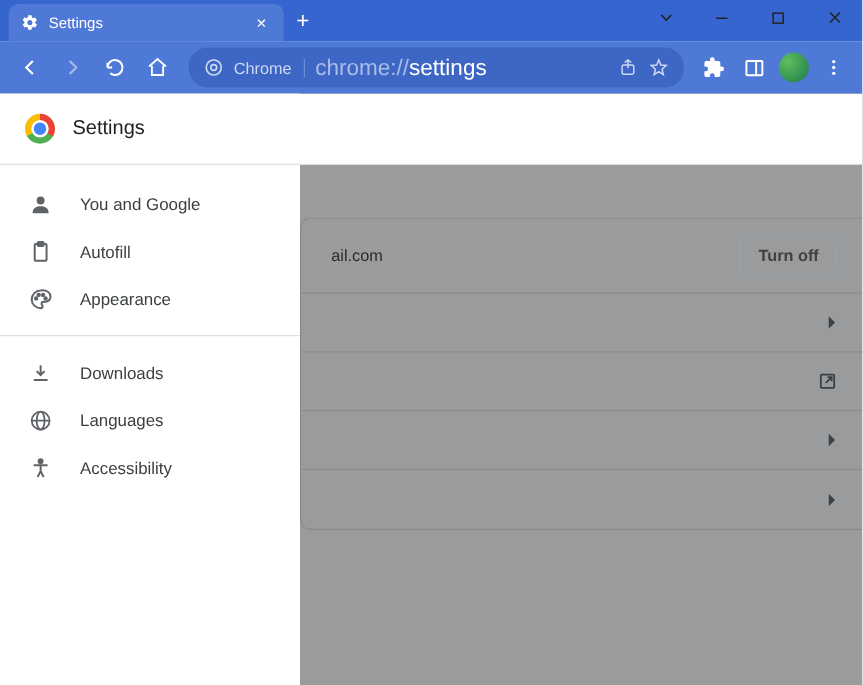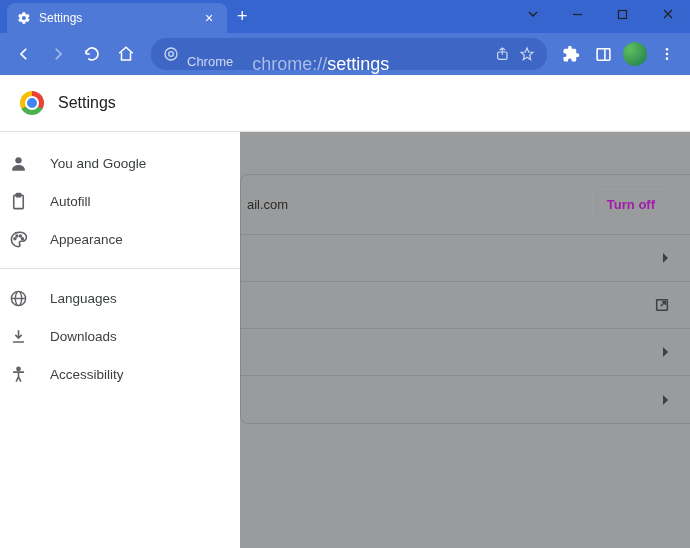--- a/index.html
+++ b/index.html
@@ -12,21 +12,21 @@
     .tab-title { color: #fff; font-size: 12px; flex: 1; }
     .tab-close { color: #fff; font-size: 14px; cursor: pointer; width: 16px; text-align: center; }
     .new-tab { color: #fff; font-size: 18px; margin-left: 10px; margin-bottom: 6px; cursor: pointer; }
     .win-controls { position: absolute; right: 0; top: 0; display: flex; gap: 0; }
     .win-btn { width: 45px; height: 28px; display: flex; align-items: center; justify-content: center; color: #222; cursor: pointer; }
     
     
     .toolbar { height: 42px; background: #4f79d6; display: flex; align-items: center; padding: 0 10px; gap: 6px; }
     .nav-btn { width: 28px; height: 28px; display: flex; align-items: center; justify-content: center; color: #fff; cursor: pointer; border-radius: 50%; }
     .nav-btn.disabled { opacity: 0.5; }
-    .addrbar { flex: 1; height: 30px; background: #3e66c5; border-radius: 15px; display: flex; padding: 16px 12px; gap: 8px; margin: 0 5px; }
+    .addrbar { flex: 1; height: 30px; background: #3e66c5; border-radius: 15px; display: flex; align-items: center; padding: 16px 12px; gap: 8px; margin: 0 5px; }
     .addr-icon { color: #cdd9f2; display: flex; align-items: center; }
     .addr-prefix { color: #cdd9f2; font-size: 13px; border-right: 1px solid #6a8bd8; padding-right: 10px; }
     .addr-url { color: #fff; font-size: 18px; flex: 1; }
     .addr-url .faded { color: #a9bde8; }
     .tb-icon { width: 26px; height: 26px; display: flex; align-items: center; justify-content: center; color: #fff; cursor: pointer; }
     .profile-avatar { width: 24px; height: 24px; border-radius: 50%; background: radial-gradient(circle at 30% 30%, #5fbf5f, #1a7a4a); }
     
     
     .content { display: flex; height: calc(548px - 75px); position: relative; }
     
@@ -38,33 +38,33 @@
     .page-title { font-size: 16px; color: #202124; }
     .search-icon-btn { color: #444; cursor: pointer; padding: 8px; }
     
     
     .sidebar { width: 240px; background: #fff; padding-top: 57px; position: relative; z-index: 2; height: 100%; overflow: hidden; }
     .sidebar-scroll { height: 100%; overflow-y: scroll; padding-top: 12px; }
     .sidebar-scroll::-webkit-scrollbar { width: 14px; }
     .sidebar-scroll::-webkit-scrollbar-track { background: #f1f1f1; }
     .sidebar-scroll::-webkit-scrollbar-thumb { background: #bdbdbd; border-radius: 2px; }
     .sidebar-scroll::-webkit-scrollbar-button { height: 14px; background: #f1f1f1; }
-    .sidebar-item { display: flex; align-items: center; height: 38px; padding: 0 8px; gap: 22px; cursor: pointer; color: #3c4043; font-size: 13.5px; }
+    .sidebar-item { display: flex; align-items: center; height: 38px; padding: 0 22px; gap: 22px; cursor: pointer; color: #3c4043; font-size: 13.5px; }
     .sidebar-item .icon { width: 20px; height: 20px; display: flex; align-items: center; justify-content: center; color: #5f6368; }
     .sidebar-divider { height: 1px; background: #e0e0e0; margin: 10px 0; }
     .highlight-box { border: 3px solid #e60000; border-radius: 2px; }
     
     
     .main { flex: 1; background: rgba(32,33,36,0.45); position: relative; padding-top: 57px; }
     .card { margin: 42px 0 0 0; border: 1px solid rgba(0,0,0,0.12); background: rgba(255,255,255,0.0); border-radius: 8px 0 0 8px; border-right: none; }
     .card-row { height: 47px; border-bottom: 1px solid rgba(0,0,0,0.1); display: flex; align-items: center; padding: 0 20px 0 10px; justify-content: flex-end; position: relative; }
     .card-row:last-child { border-bottom: none; }
     .card-row.tall { height: 60px; }
-    .card-email { font-size: 13px; color: #2a2a2a; position: absolute; left: 6px; }
-    .turn-off-btn { border: 1px solid #9aa0a6; background: transparent; color: #a21caf; font-size: 13px; font-weight: 600; padding: 7px 14px; border-radius: 4px; cursor: pointer; }
+    .card-email { font-size: 13px; color: #2a2a2a; position: absolute; left: 24px; }
+    .turn-off-btn { border: 1px solid #9aa0a6; background: transparent; color: #404040; font-size: 13px; font-weight: 600; padding: 7px 14px; border-radius: 4px; cursor: pointer; }
     .chev { color: #333; }
     .ext-icon { color: #333; }
     
     svg { display: block; }
   </style>
 </head>
 <body>
 
 <div class="titlebar">
   <div class="tab">
@@ -210,35 +210,35 @@
               <circle cx="10" cy="7.5" r="1.2" fill="#5f6368"></circle>
               <circle cx="14.5" cy="7.5" r="1.2" fill="#5f6368"></circle>
               <circle cx="17" cy="11" r="1.2" fill="#5f6368"></circle>
             </svg>
           </span>
         <span>Appearance</span>
       </div>
       <div class="sidebar-divider"></div>
       <div class="sidebar-item">
         <span class="icon">
+            <svg width="19" height="19" viewBox="0 0 24 24" fill="none" stroke="#5f6368" stroke-width="2">
+              <path d="M12 4 v10 M8 10 l4 4 l4-4 M5 19 h14"></path>
+            </svg>
+          </span>
+        <span>Downloads</span>
+      </div>
+      <div class="sidebar-item">
+        <span class="icon">
             <svg width="19" height="19" viewBox="0 0 24 24" fill="none" stroke="#5f6368" stroke-width="1.8">
               <circle cx="12" cy="12" r="9"></circle>
               <ellipse cx="12" cy="12" rx="4" ry="9"></ellipse>
               <line x1="3" y1="12" x2="21" y2="12"></line>
             </svg>
           </span>
         <span>Languages</span>
-      </div>
-      <div class="sidebar-item">
-        <span class="icon">
-            <svg width="19" height="19" viewBox="0 0 24 24" fill="none" stroke="#5f6368" stroke-width="2">
-              <path d="M12 4 v10 M8 10 l4 4 l4-4 M5 19 h14"></path>
-            </svg>
-          </span>
-        <span>Downloads</span>
       </div>
       <div class="sidebar-item">
         <span class="icon">
             <svg width="19" height="19" viewBox="0 0 24 24" fill="none" stroke="#5f6368" stroke-width="2">
               <circle cx="12" cy="5" r="2" fill="#5f6368"></circle>
               <path d="M5 9 h14 M12 9 v6 M9 21 l3-6 l3 6"></path>
             </svg>
           </span>
         <span>Accessibility</span>
       </div>

